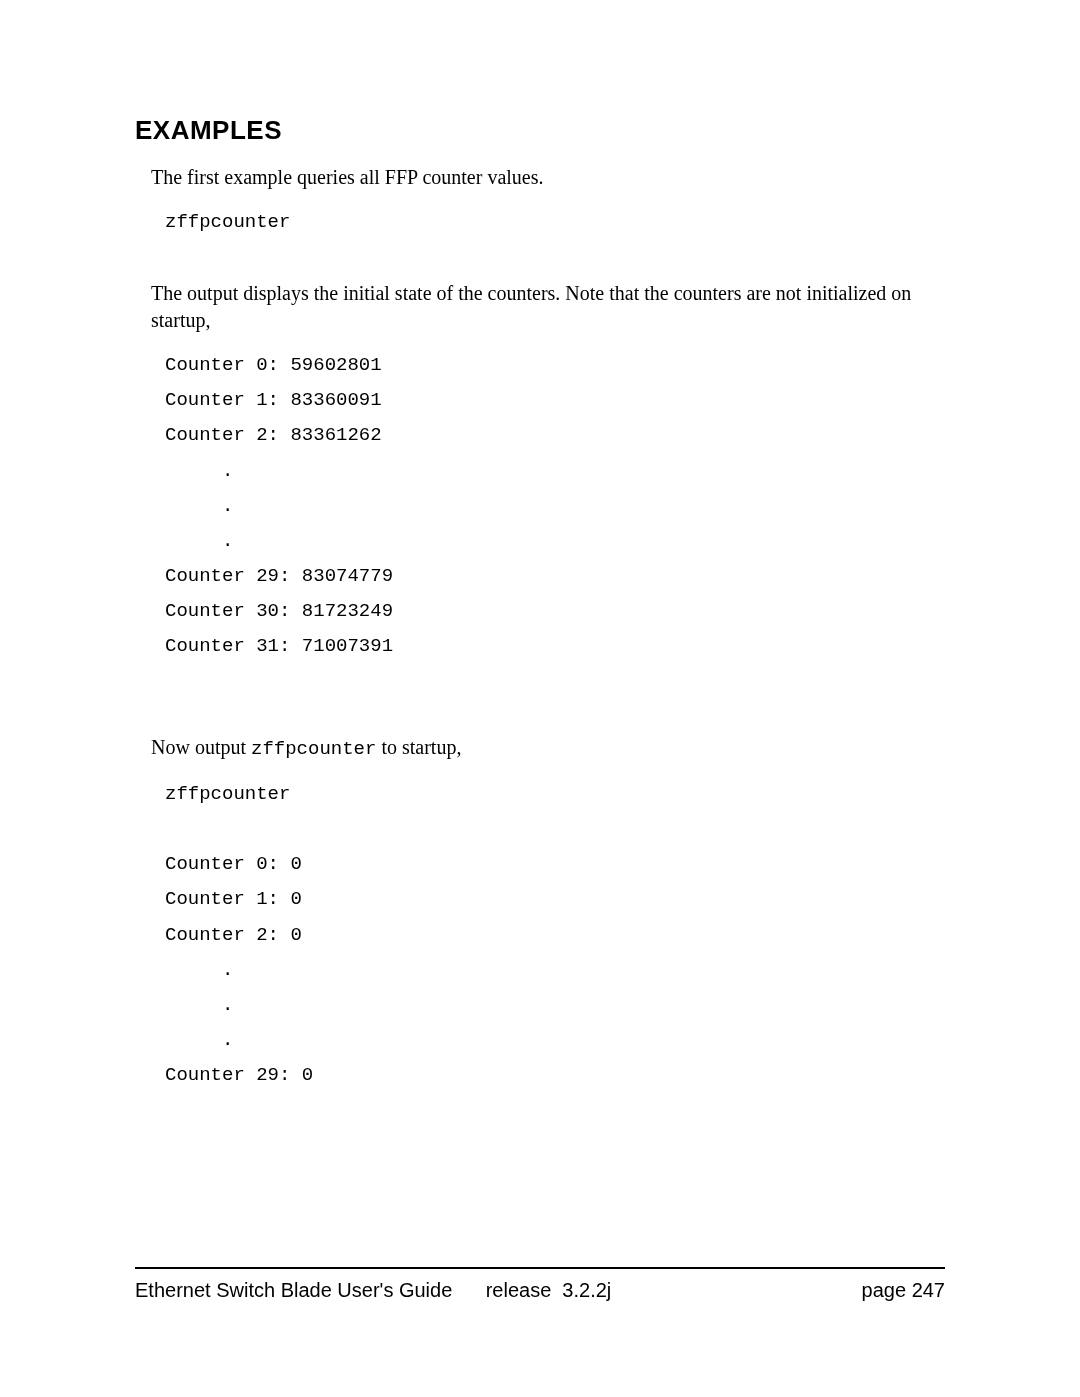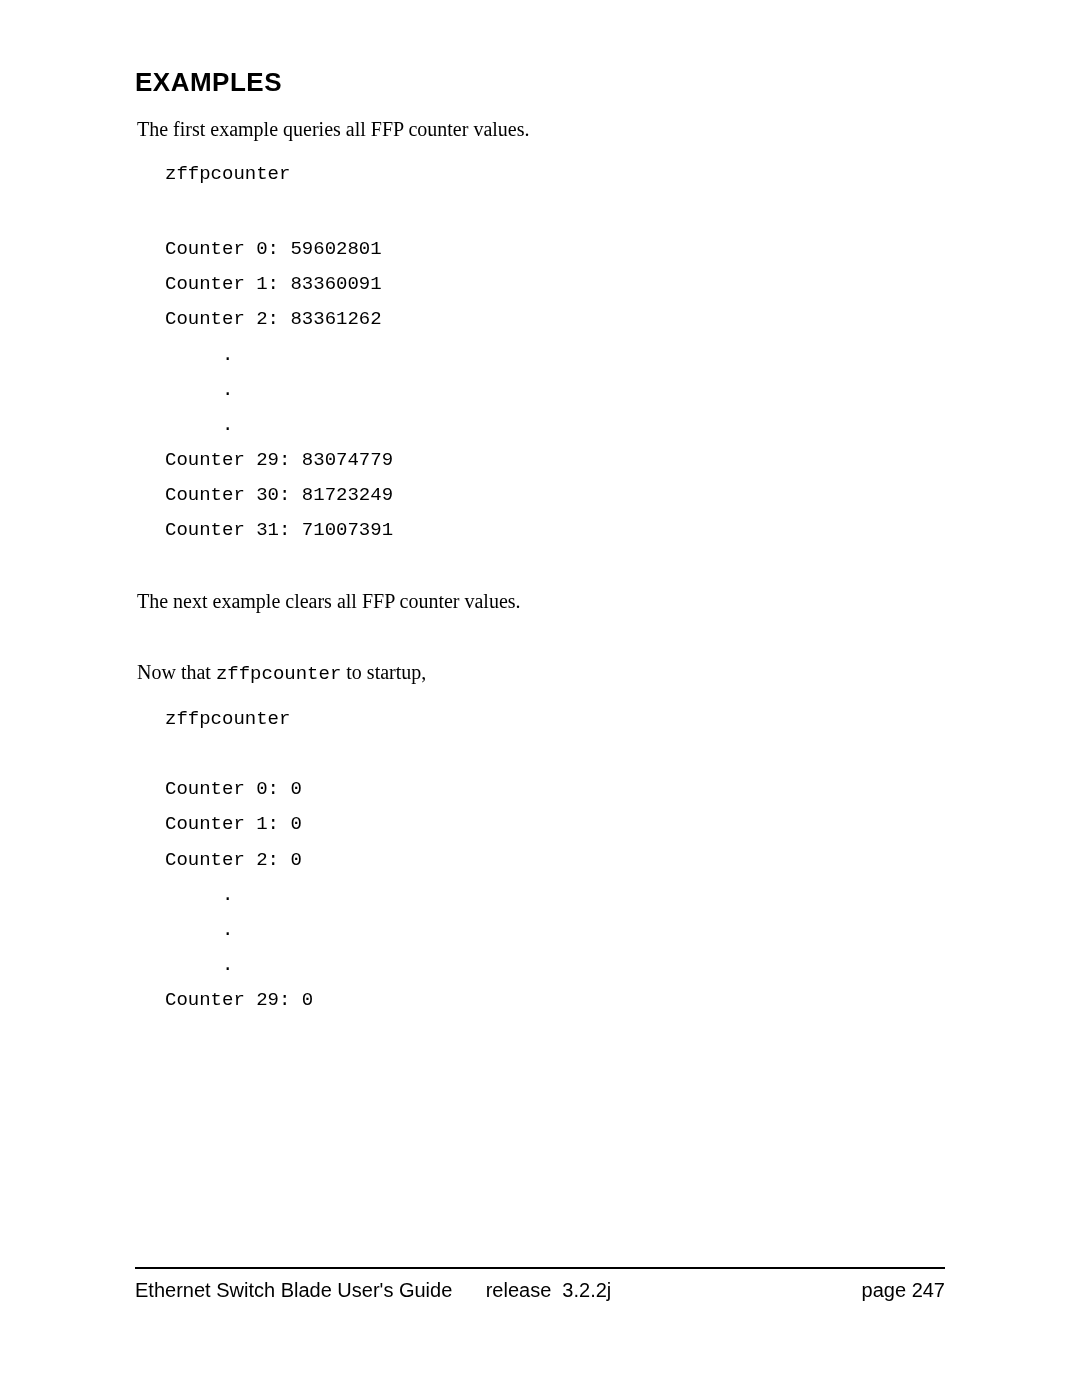--- a/index.html
+++ b/index.html
@@ -7,35 +7,35 @@
     padding: 0;
     background: #ffffff;
     width: 1080px;
     height: 1397px;
   }
   .page {
     position: relative;
     width: 1080px;
     height: 1397px;
     box-sizing: border-box;
-    padding: 67px 135px 0 135px;
+    padding: 115px 135px 0 135px;
     font-family: "Times New Roman", Times, serif;
     color: #000;
   }
   h2.section-heading {
     font-family: Arial, Helvetica, sans-serif;
     font-weight: 700;
     font-size: 26px;
     letter-spacing: 0.5px;
     margin: 0 0 18px 0;
   }
   p.body {
     font-size: 20px;
     line-height: 1.35;
-    margin: 0 0 14px 2px;
+    margin: 0 0 14px 16px;
   }
   pre.code {
     font-family: "Courier New", Courier, monospace;
     font-size: 19px;
     line-height: 1.85;
     margin: 0 0 0 30px;
     white-space: pre;
   }
   .gap-sm { height: 30px; }
   .gap-md { height: 40px; }
@@ -69,40 +69,40 @@
 <div class="page">
 
   <h2 class="section-heading">EXAMPLES</h2>
 
   <p class="body">The first example queries all FFP counter values.</p>
 
   <pre class="code">zffpcounter</pre>
 
   <div class="gap-md"></div>
 
+  <p class="body">The output displays the initial state of the counters. Note that the counters are not initialized on startup,</p>
 
   <pre class="code">Counter 0: 59602801
 Counter 1: 83360091
 Counter 2: 83361262
      .
      .
      .
 Counter 29: 83074779
 Counter 30: 81723249
 Counter 31: 71007391</pre>
 
   <div class="gap-md"></div>
 
-  <p class="body">The next example clears all FFP counter values.</p>
 
 
   <div class="gap-sm"></div>
 
   <p class="body">
-    <span>Now that </span><span class="mono">zffpcounter</span><span> to startup,</span>
+    <span>Now output </span><span class="mono">zffpcounter</span><span> to startup,</span>
   </p>
 
   <pre class="code">zffpcounter
 
 Counter 0: 0
 Counter 1: 0
 Counter 2: 0
      .
      .
      .

